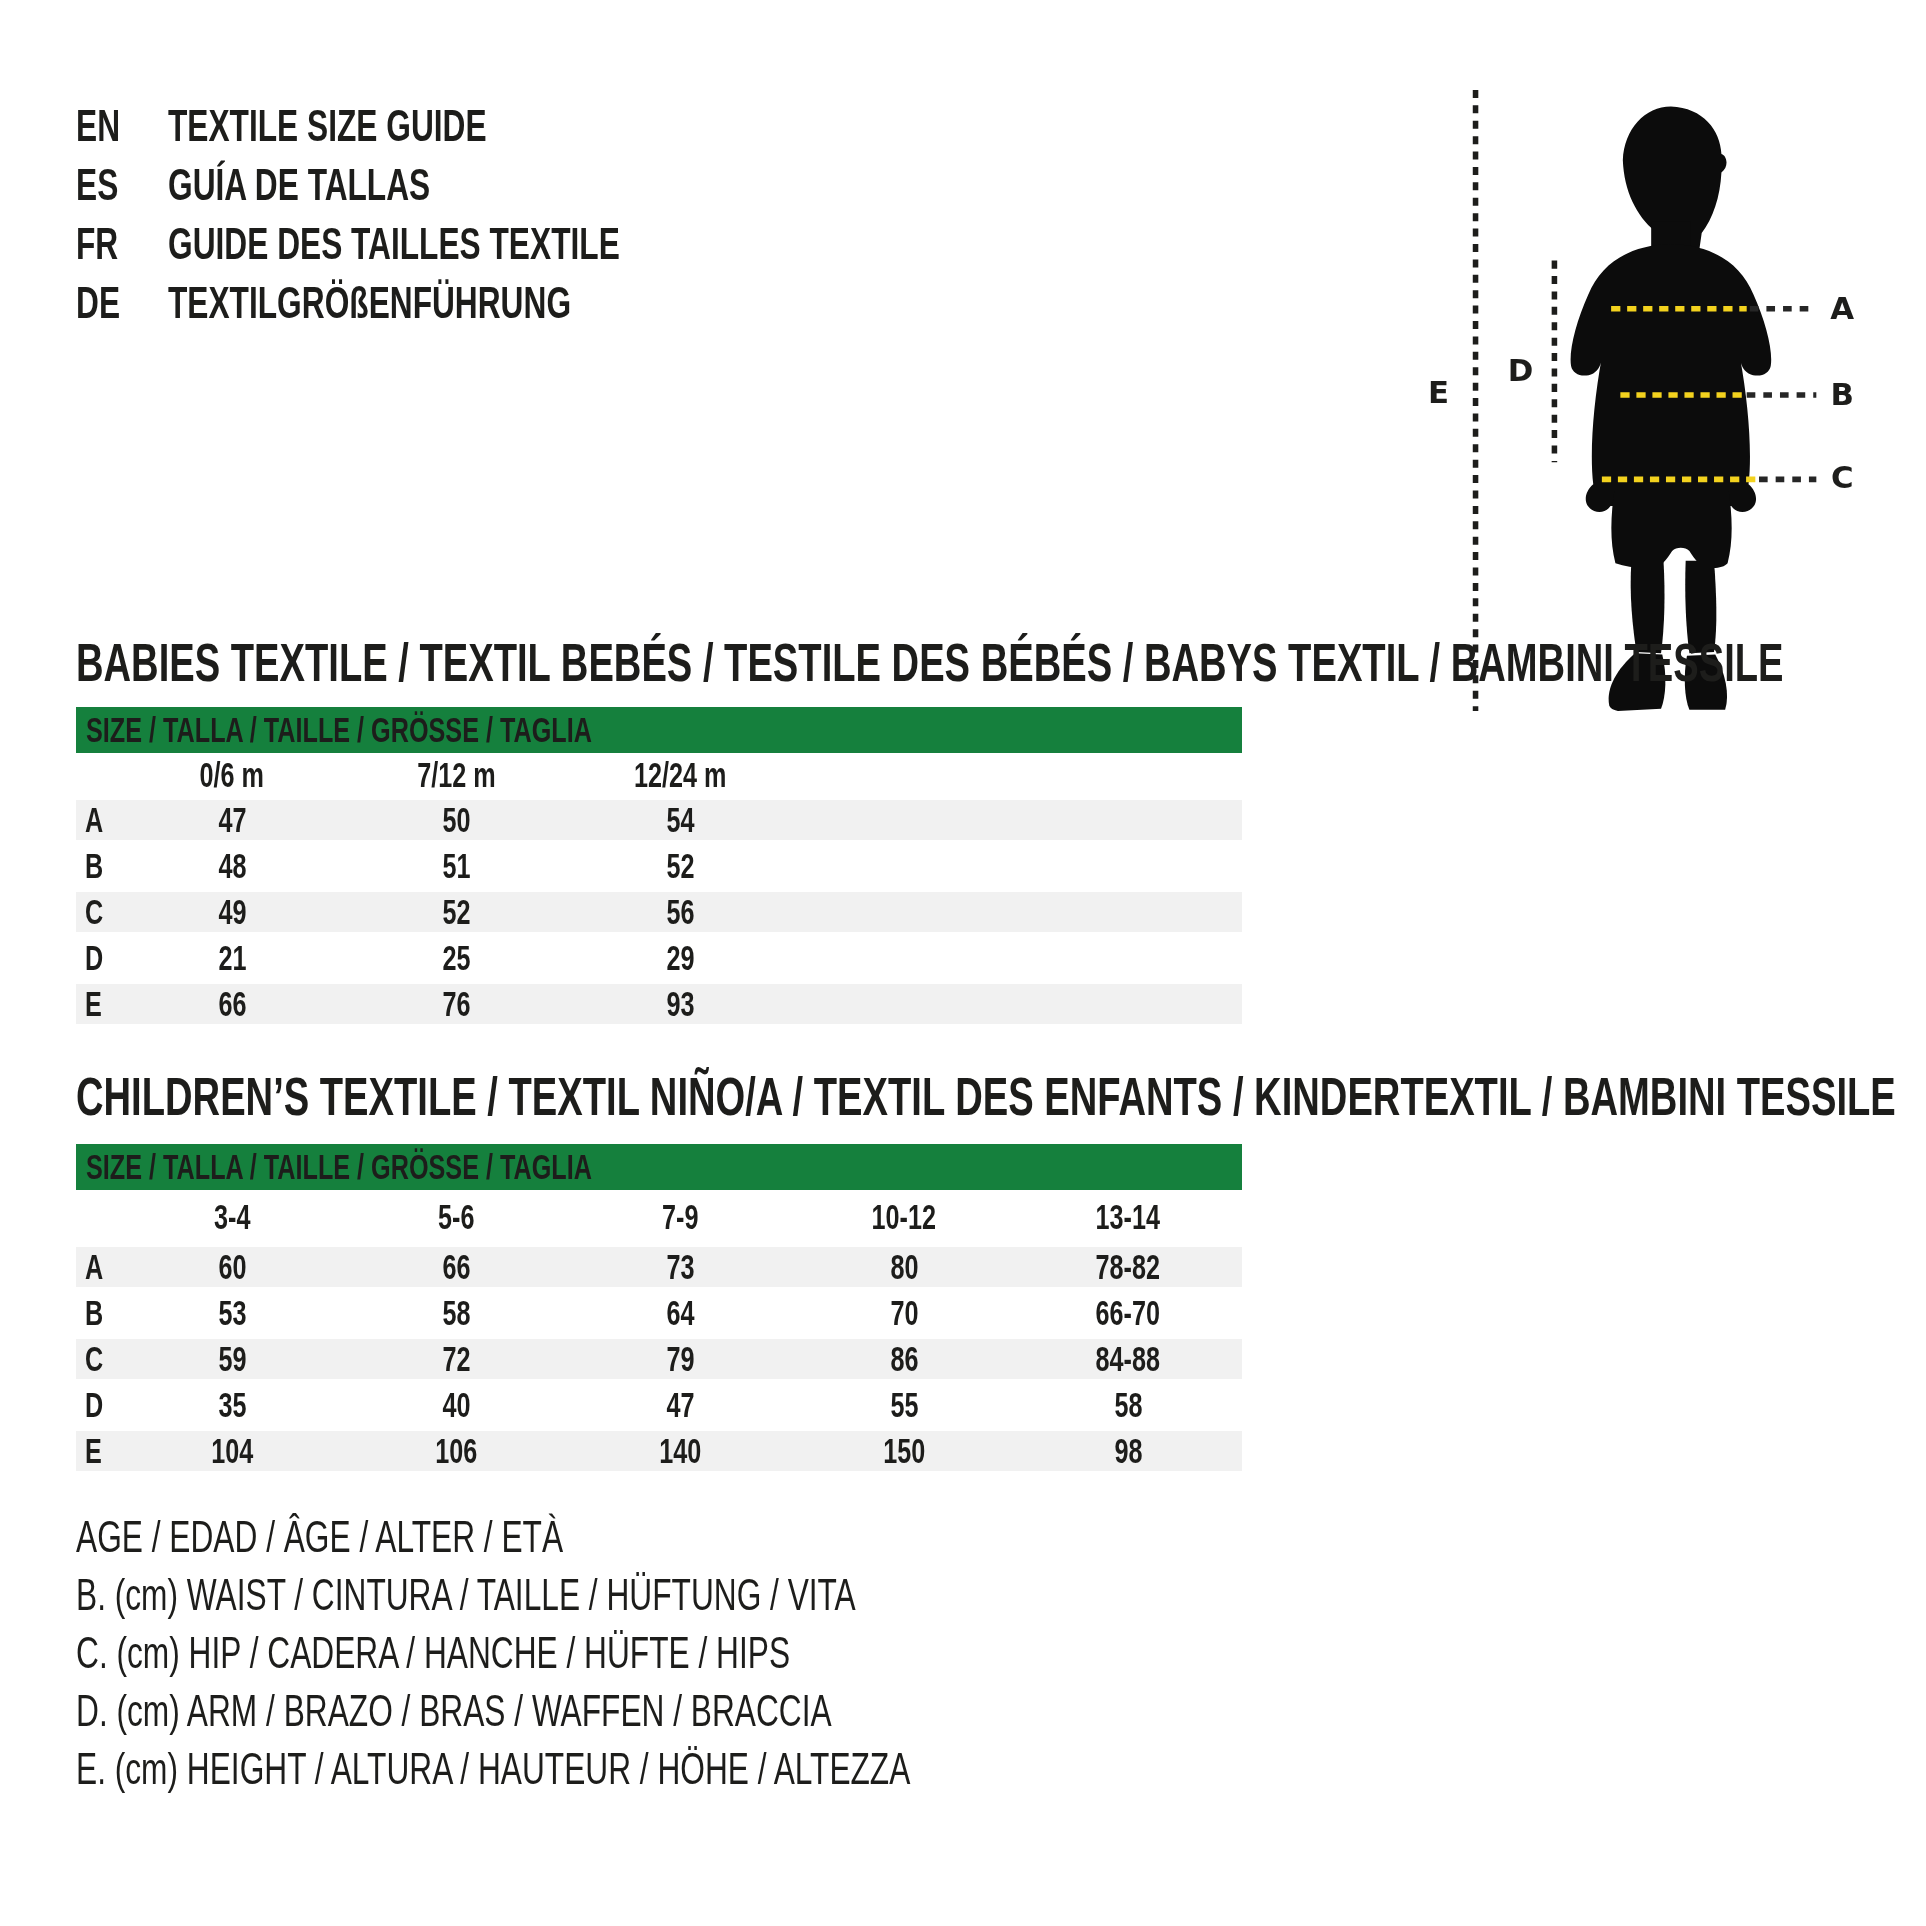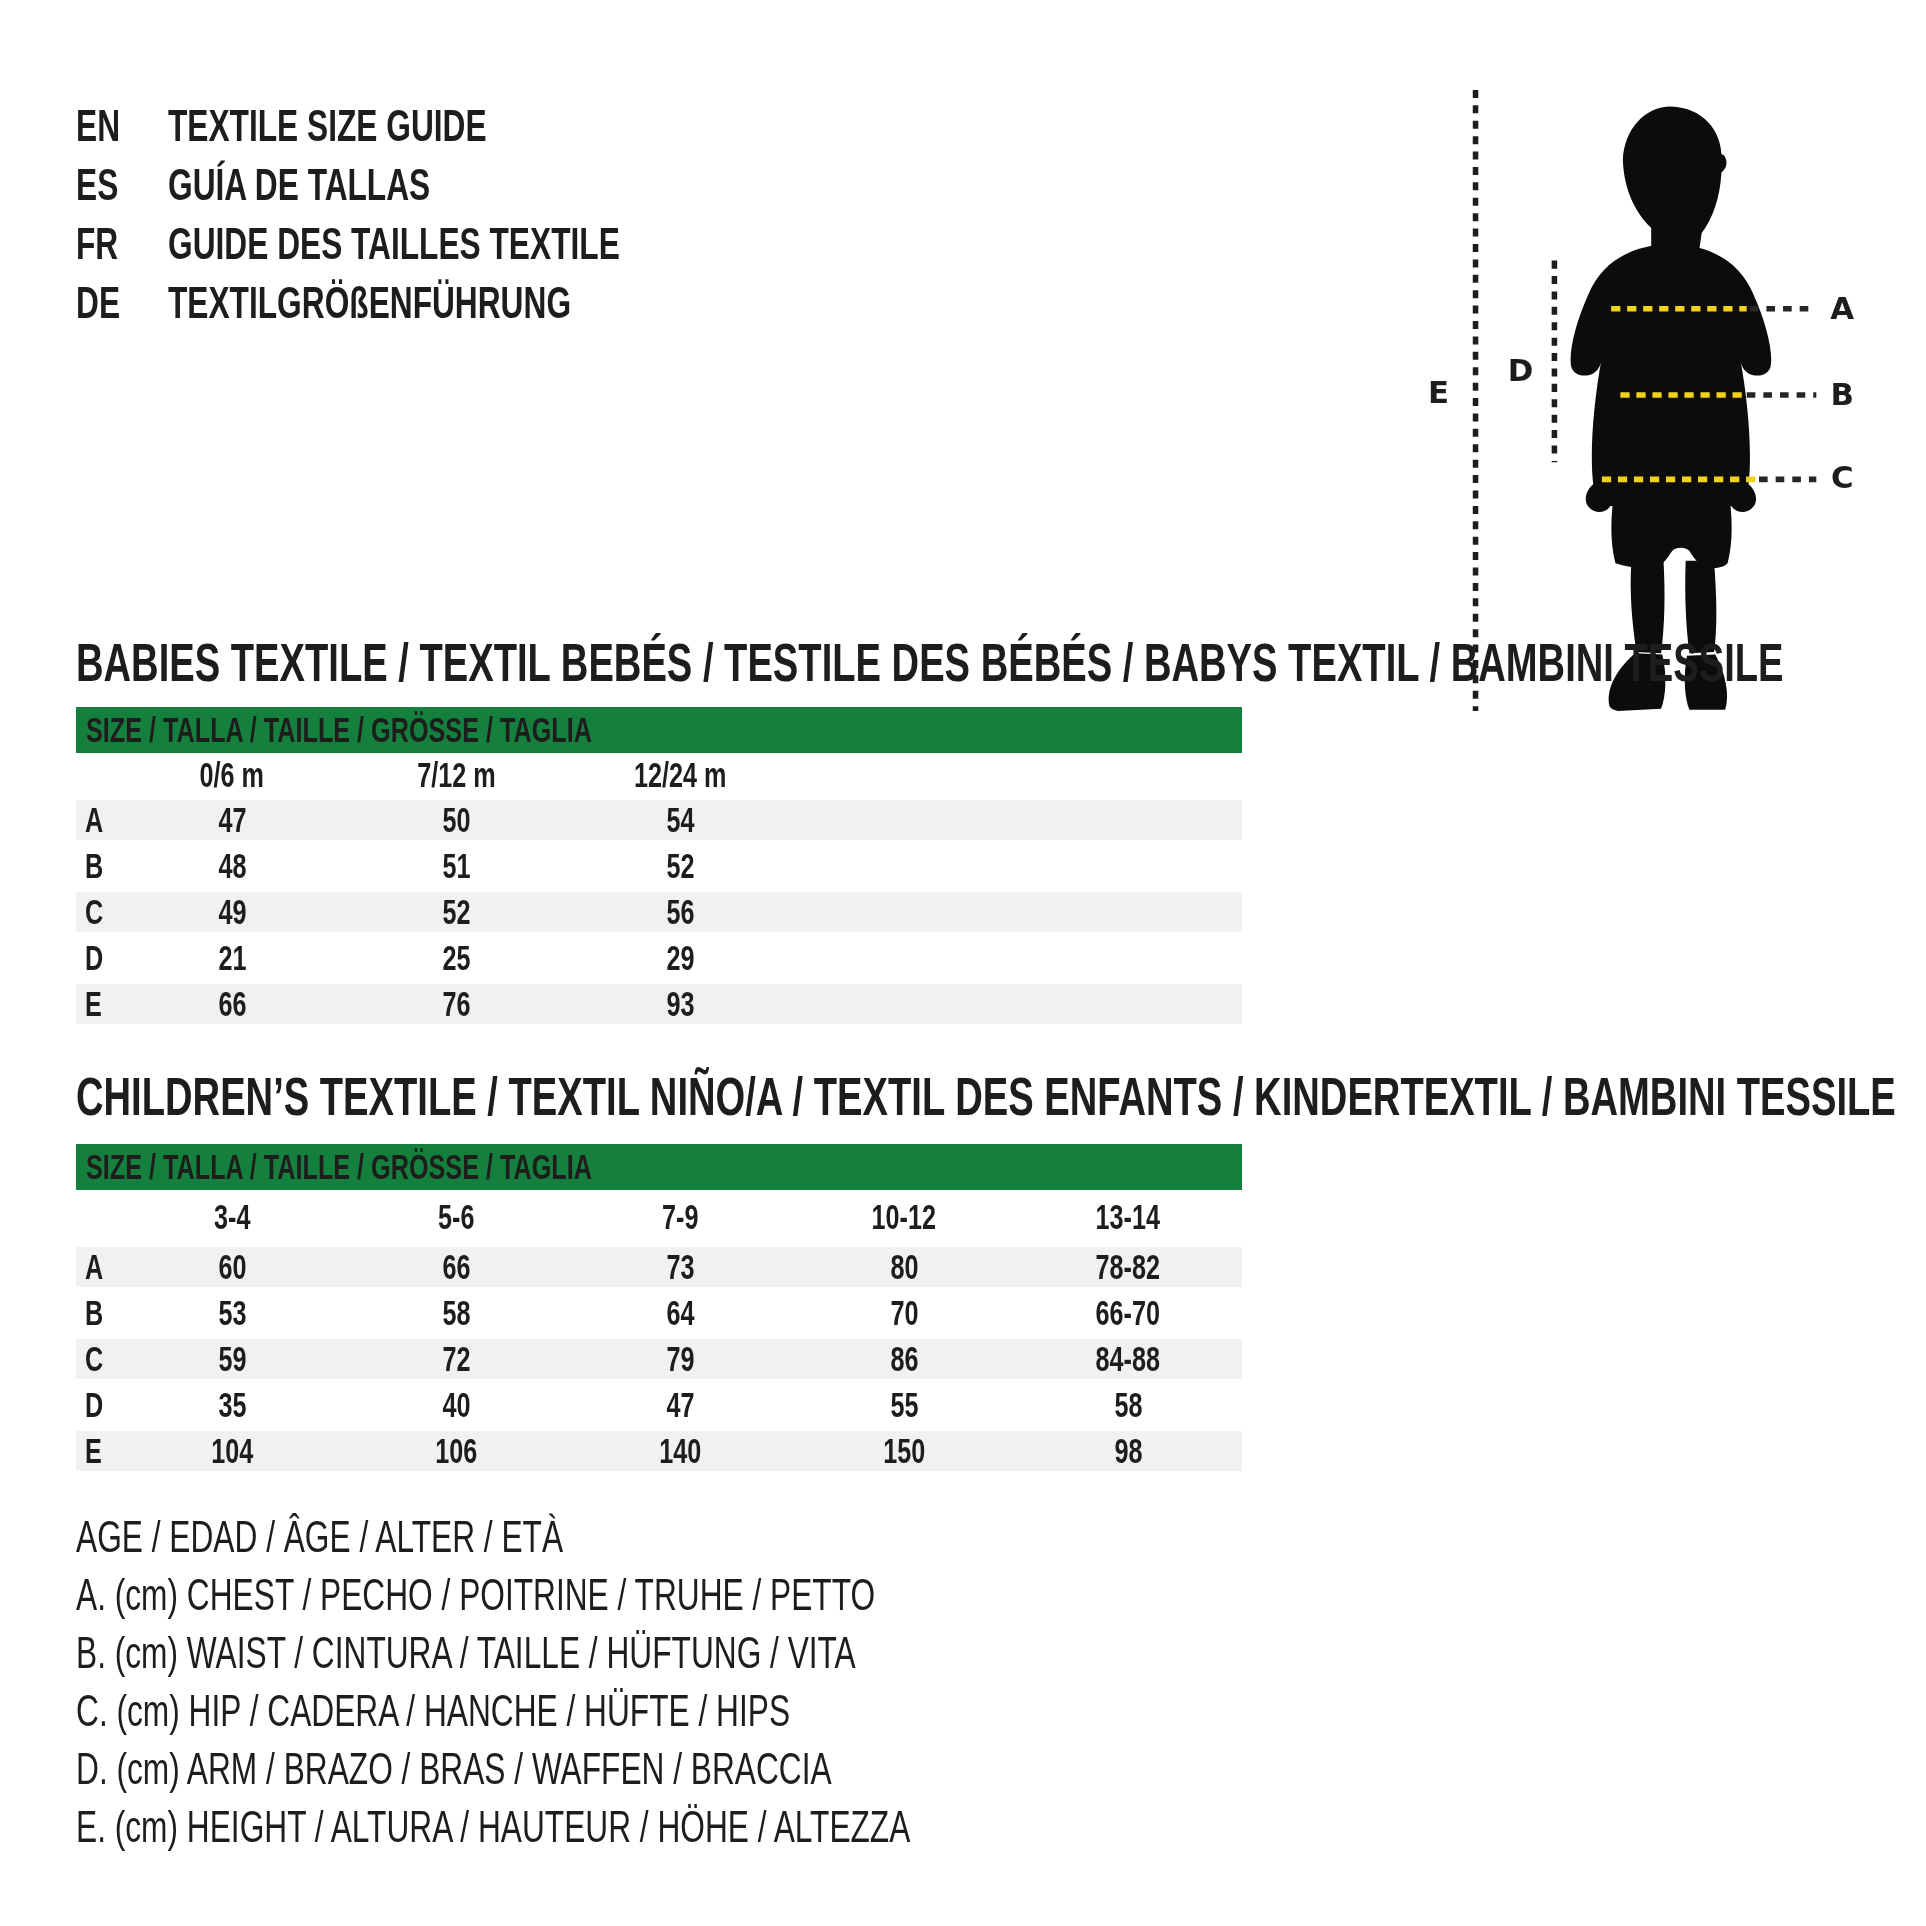--- a/index.html
+++ b/index.html
@@ -259,23 +259,20 @@
       <div class="tcell"><span class="sqc">150</span></div>
       <div class="tcell"><span class="sqc">98</span></div>
     </div>
   </div>
 
   <div class="legend-block">
     <div class="legend-row">
         <span class="sq">AGE / EDAD / ÂGE / ALTER / ETÀ</span>
       </div>
     <div class="legend-row">
-        <span class="sq">A. (cm) CHEST / PECHO / POITRINE / TRUHE / PETTO</span>
-      </div>
-    <div class="legend-row">
         <span class="sq">B. (cm) WAIST / CINTURA / TAILLE / HÜFTUNG / VITA</span>
       </div>
     <div class="legend-row">
         <span class="sq">C. (cm) HIP / CADERA / HANCHE / HÜFTE / HIPS</span>
       </div>
     <div class="legend-row">
         <span class="sq">D. (cm) ARM / BRAZO / BRAS / WAFFEN / BRACCIA</span>
       </div>
     <div class="legend-row">
         <span class="sq">E. (cm) HEIGHT / ALTURA / HAUTEUR / HÖHE / ALTEZZA</span>

